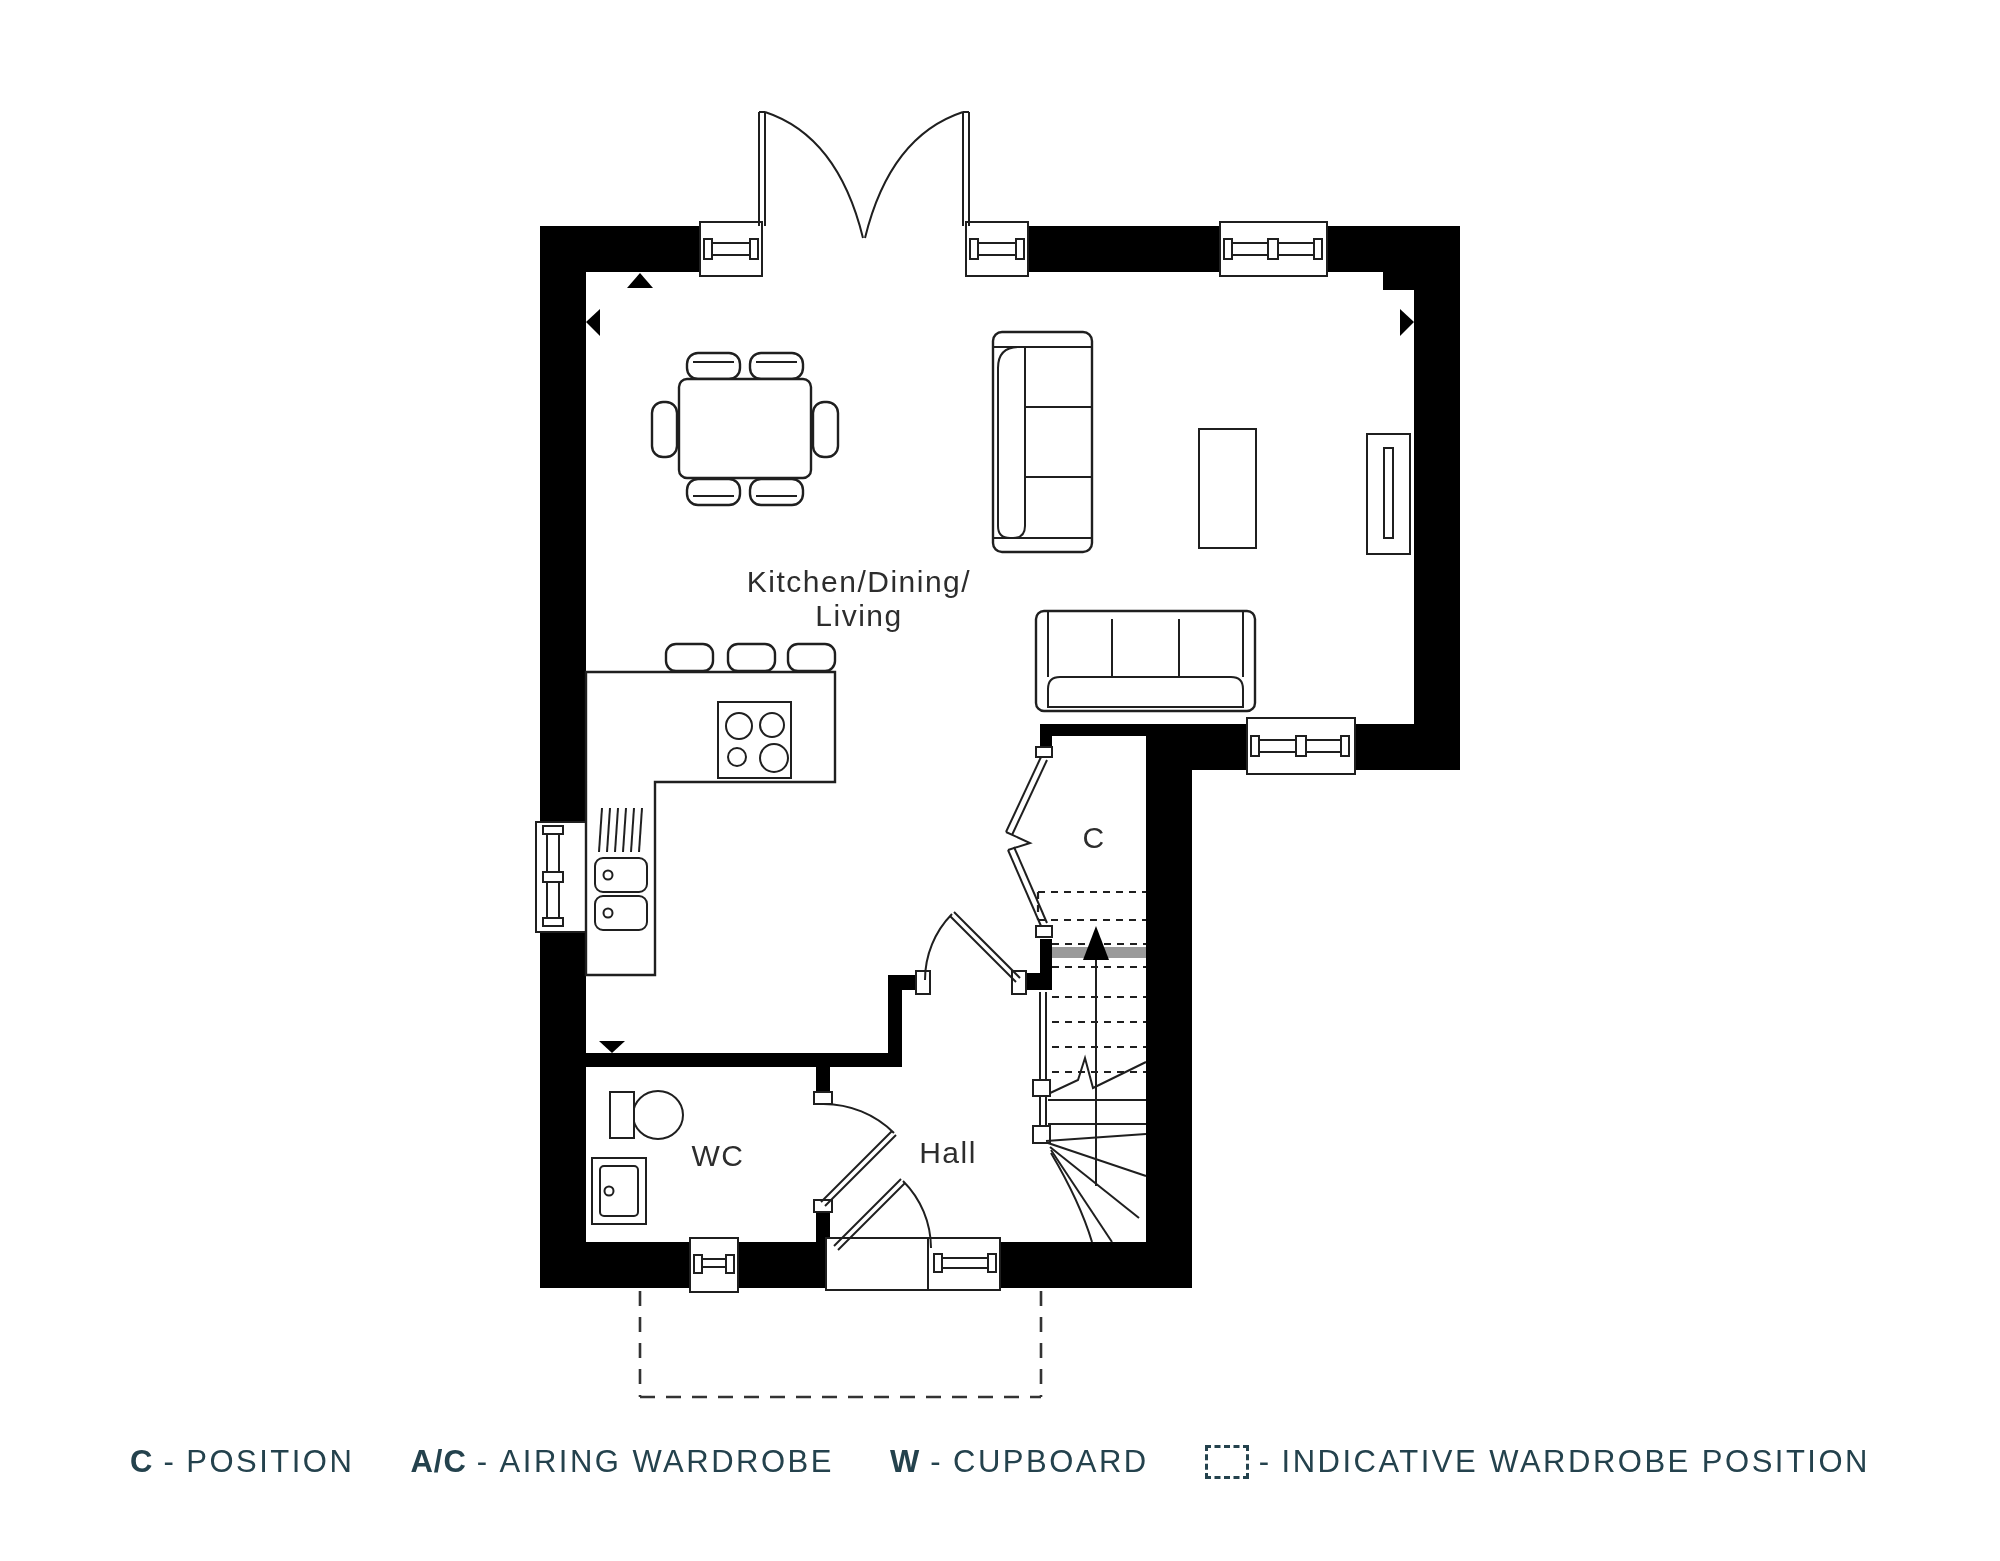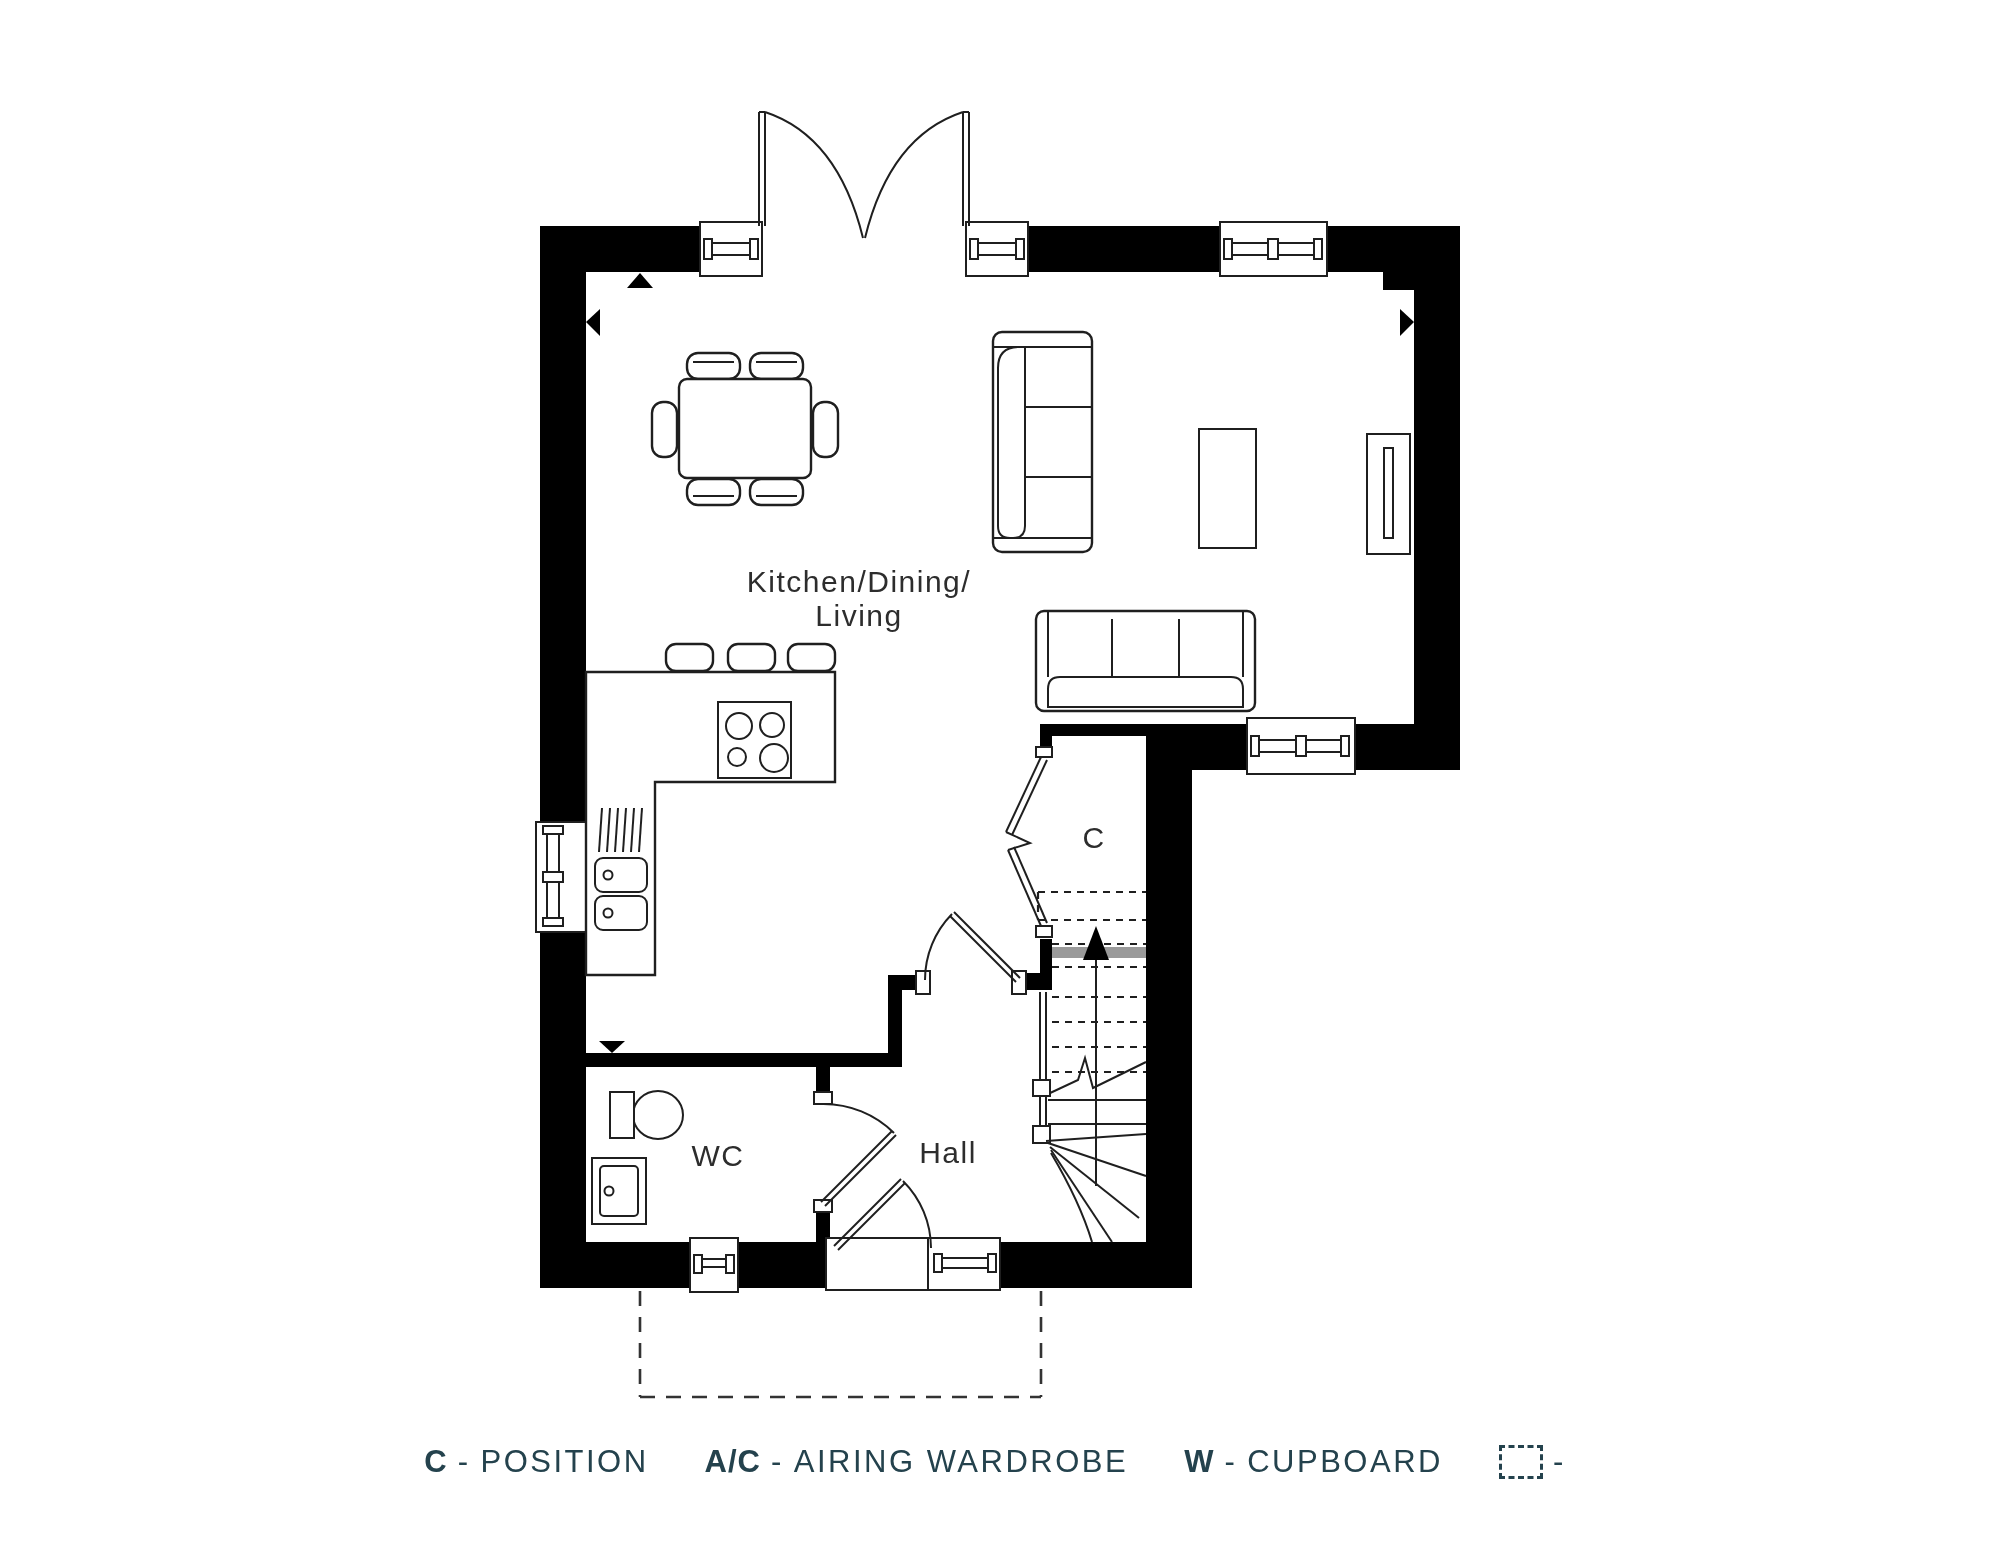--- a/index.html
+++ b/index.html
@@ -307,15 +307,16 @@
       <span>AIRING WARDROBE</span>
     </span>
     <span class="item">
       <span class="abbr">W</span>
       <span class="dash">-</span>
       <span>CUPBOARD</span>
     </span>
     <span class="item">
       <span class="swatch"></span>
       <span class="dash">-</span>
+      <span>INDICATIVE WARDROBE POSITION</span>
     </span>
   </div>
 </div>
 
 </body></html>

